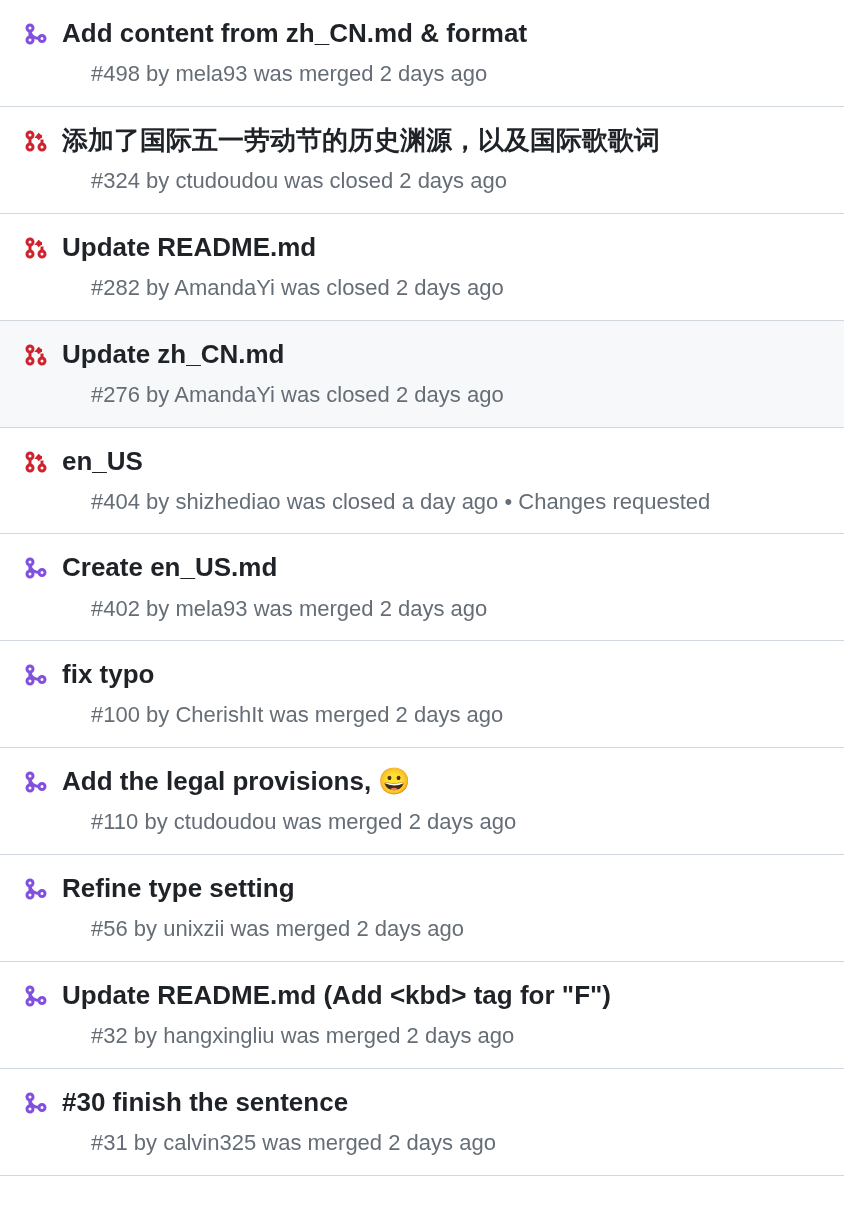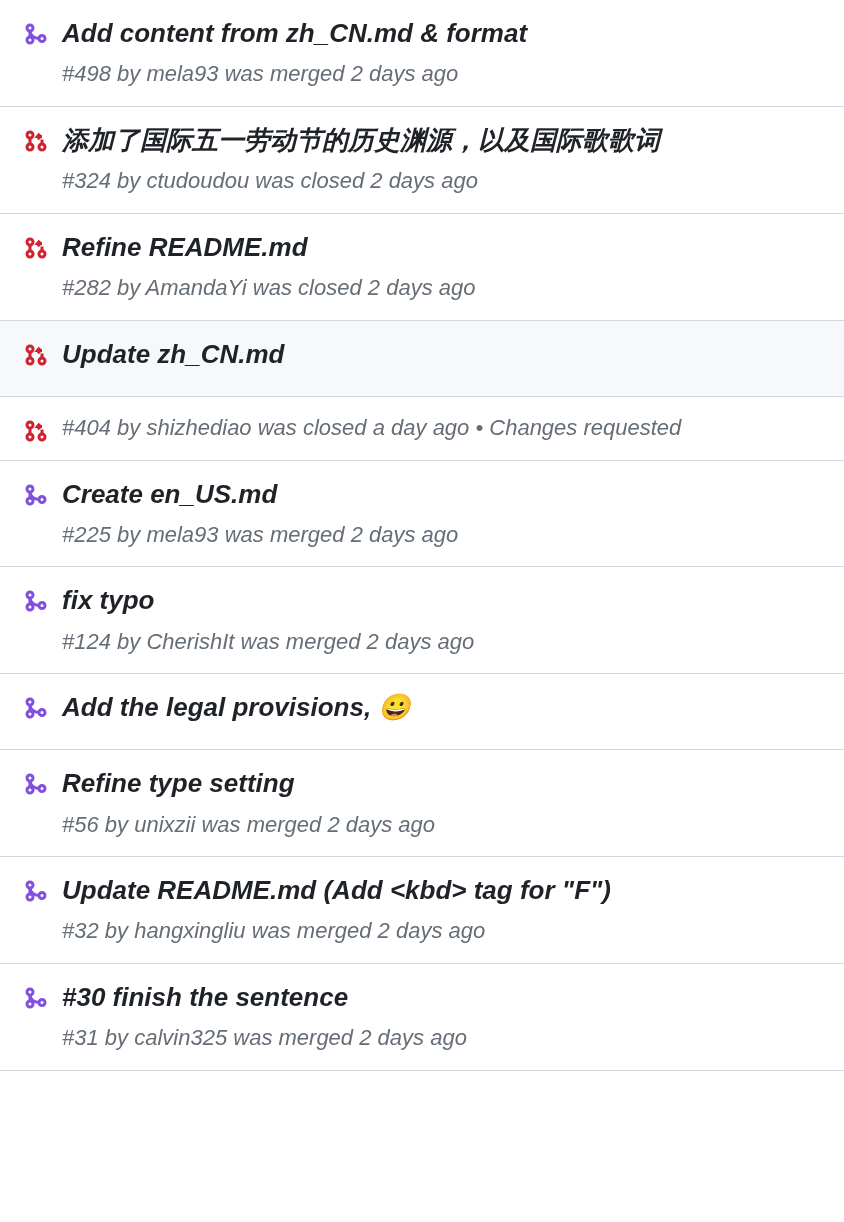--- a/index.html
+++ b/index.html
@@ -7,21 +7,20 @@
       padding: 0;
       box-sizing: border-box;
     }
     body {
       font-family: -apple-system, BlinkMacSystemFont, "Segoe UI", Helvetica, Arial, sans-serif;
       background: #ffffff;
       width: 844px;
     }
     .pr-list {
       width: 100%;
-      font-style: italic;
     }
     .pr-item {
       display: flex;
       align-items: flex-start;
       padding: 16px 16px 16px 24px;
       border-bottom: 1px solid #d0d7de;
       gap: 14px;
     }
     .pr-item.highlighted {
       background: #f6f8fa;
@@ -40,20 +39,21 @@
       font-size: 26px;
       font-weight: 700;
       color: #1f2328;
       line-height: 1.35;
       margin-bottom: 8px;
     }
     .pr-meta {
       font-size: 22px;
       color: #656d76;
       line-height: 1.4;
+      margin-left: 29px;
     }
     .icon-merged {
       stroke: #8250df;
       fill: none;
       stroke-width: 2;
     }
     .icon-closed {
       stroke: #cf222e;
       fill: none;
       stroke-width: 2;
@@ -93,86 +93,89 @@
     <div class="pr-item">
       <svg class="pr-icon" viewBox="0 0 16 16">
         <circle class="icon-closed" cx="4" cy="4" r="2"></circle>
         <circle class="icon-closed" cx="4" cy="12" r="2"></circle>
         <circle class="icon-closed" cx="12" cy="12" r="2"></circle>
         <path class="icon-closed" d="M4 6 L4 10"></path>
         <path class="icon-closed" d="M12 7 L12 10"></path>
         <path class="icon-closed" d="M12 5 L9 5 L10.5 3.2 M9 5 L10.5 6.8"></path>
       </svg>
       <div class="pr-content">
-        <div class="pr-title">Refine README.md</div>
+        <div class="pr-title">Update README.md</div>
         <div class="pr-meta"><span>#282</span> by <span>AmandaYi</span> <span>was closed</span> <span>2 days ago</span><span></span></div>
       </div>
     </div>
     <div class="pr-item highlighted">
       <svg class="pr-icon" viewBox="0 0 16 16">
         <circle class="icon-closed" cx="4" cy="4" r="2"></circle>
         <circle class="icon-closed" cx="4" cy="12" r="2"></circle>
         <circle class="icon-closed" cx="12" cy="12" r="2"></circle>
         <path class="icon-closed" d="M4 6 L4 10"></path>
         <path class="icon-closed" d="M12 7 L12 10"></path>
         <path class="icon-closed" d="M12 5 L9 5 L10.5 3.2 M9 5 L10.5 6.8"></path>
       </svg>
       <div class="pr-content">
         <div class="pr-title">Update zh_CN.md</div>
-      </div>
-    </div>
-    <div class="pr-item">
-      <svg class="pr-icon" viewBox="0 0 16 16">
-        <circle class="icon-closed" cx="4" cy="4" r="2"></circle>
-        <circle class="icon-closed" cx="4" cy="12" r="2"></circle>
-        <circle class="icon-closed" cx="12" cy="12" r="2"></circle>
-        <path class="icon-closed" d="M4 6 L4 10"></path>
-        <path class="icon-closed" d="M12 7 L12 10"></path>
-        <path class="icon-closed" d="M12 5 L9 5 L10.5 3.2 M9 5 L10.5 6.8"></path>
-      </svg>
-      <div class="pr-content">
+        <div class="pr-meta"><span>#276</span> by <span>AmandaYi</span> <span>was closed</span> <span>2 days ago</span><span></span></div>
+      </div>
+    </div>
+    <div class="pr-item">
+      <svg class="pr-icon" viewBox="0 0 16 16">
+        <circle class="icon-closed" cx="4" cy="4" r="2"></circle>
+        <circle class="icon-closed" cx="4" cy="12" r="2"></circle>
+        <circle class="icon-closed" cx="12" cy="12" r="2"></circle>
+        <path class="icon-closed" d="M4 6 L4 10"></path>
+        <path class="icon-closed" d="M12 7 L12 10"></path>
+        <path class="icon-closed" d="M12 5 L9 5 L10.5 3.2 M9 5 L10.5 6.8"></path>
+      </svg>
+      <div class="pr-content">
+        <div class="pr-title">en_US</div>
         <div class="pr-meta"><span>#404</span> by <span>shizhediao</span> <span>was closed</span> <span>a day ago</span><span> • Changes requested</span></div>
       </div>
     </div>
     <div class="pr-item">
       <svg class="pr-icon" viewBox="0 0 16 16">
         <circle class="icon-merged" cx="4" cy="4" r="2"></circle>
         <circle class="icon-merged" cx="4" cy="12" r="2"></circle>
         <circle class="icon-merged" cx="12" cy="11" r="2"></circle>
         <path class="icon-merged" d="M4 6 L4 10"></path>
         <path class="icon-merged" d="M4 6 C4 9 7 11 10 11"></path>
       </svg>
       <div class="pr-content">
         <div class="pr-title">Create en_US.md</div>
-        <div class="pr-meta"><span>#225</span> by <span>mela93</span> <span>was merged</span> <span>2 days ago</span><span></span></div>
+        <div class="pr-meta"><span>#402</span> by <span>mela93</span> <span>was merged</span> <span>2 days ago</span><span></span></div>
       </div>
     </div>
     <div class="pr-item">
       <svg class="pr-icon" viewBox="0 0 16 16">
         <circle class="icon-merged" cx="4" cy="4" r="2"></circle>
         <circle class="icon-merged" cx="4" cy="12" r="2"></circle>
         <circle class="icon-merged" cx="12" cy="11" r="2"></circle>
         <path class="icon-merged" d="M4 6 L4 10"></path>
         <path class="icon-merged" d="M4 6 C4 9 7 11 10 11"></path>
       </svg>
       <div class="pr-content">
         <div class="pr-title">fix typo</div>
-        <div class="pr-meta"><span>#124</span> by <span>CherishIt</span> <span>was merged</span> <span>2 days ago</span><span></span></div>
+        <div class="pr-meta"><span>#100</span> by <span>CherishIt</span> <span>was merged</span> <span>2 days ago</span><span></span></div>
       </div>
     </div>
     <div class="pr-item">
       <svg class="pr-icon" viewBox="0 0 16 16">
         <circle class="icon-merged" cx="4" cy="4" r="2"></circle>
         <circle class="icon-merged" cx="4" cy="12" r="2"></circle>
         <circle class="icon-merged" cx="12" cy="11" r="2"></circle>
         <path class="icon-merged" d="M4 6 L4 10"></path>
         <path class="icon-merged" d="M4 6 C4 9 7 11 10 11"></path>
       </svg>
       <div class="pr-content">
         <div class="pr-title">Add the legal provisions, 😀</div>
+        <div class="pr-meta"><span>#110</span> by <span>ctudoudou</span> <span>was merged</span> <span>2 days ago</span><span></span></div>
       </div>
     </div>
     <div class="pr-item">
       <svg class="pr-icon" viewBox="0 0 16 16">
         <circle class="icon-merged" cx="4" cy="4" r="2"></circle>
         <circle class="icon-merged" cx="4" cy="12" r="2"></circle>
         <circle class="icon-merged" cx="12" cy="11" r="2"></circle>
         <path class="icon-merged" d="M4 6 L4 10"></path>
         <path class="icon-merged" d="M4 6 C4 9 7 11 10 11"></path>
       </svg>

